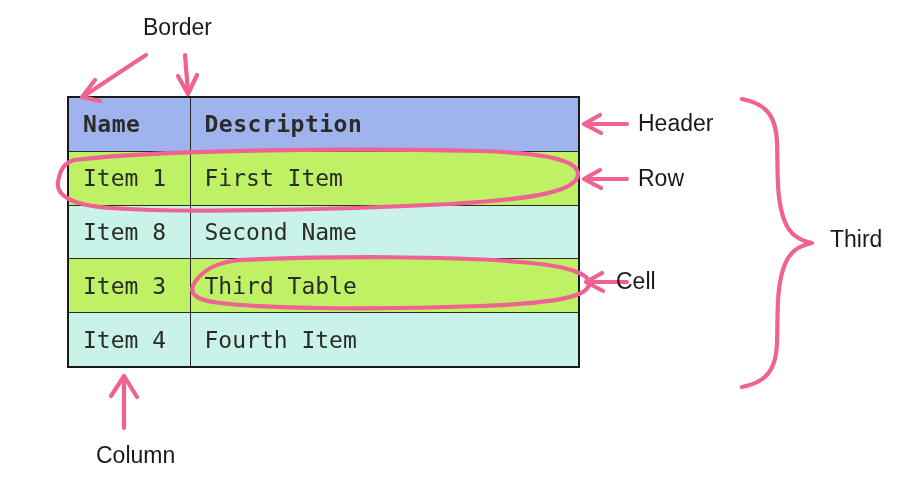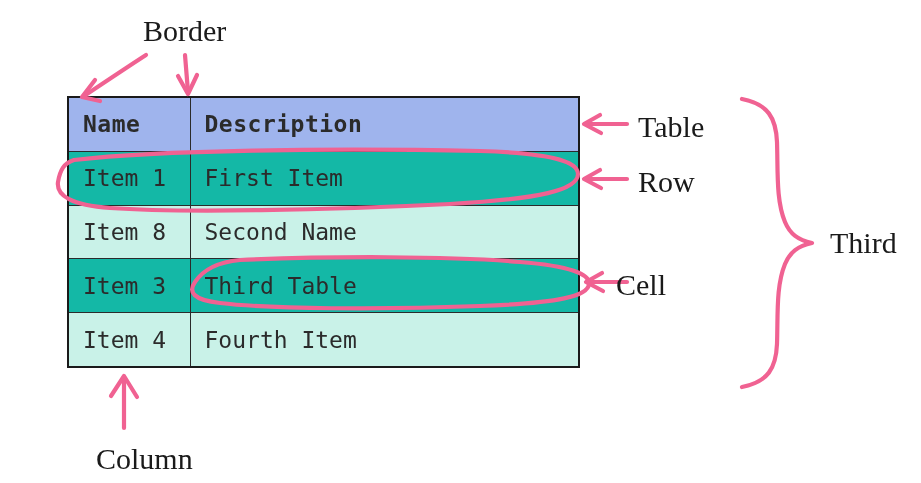--- a/index.html
+++ b/index.html
@@ -42,36 +42,36 @@
     font-size: 23px;
     color: #2b2b2b;
     white-space: nowrap;
     overflow: hidden;
   }
   #data-table thead th {
     background: #9fb4ed;
     font-weight: bold;
     letter-spacing: 0.5px;
   }
-  #data-table tbody tr.row-odd td  { background: #14b8a6; margin-top: 32px; }
+  #data-table tbody tr.row-odd td  { background: #bef264; margin-top: 32px; }
   #data-table tbody tr.row-even td { background: #c9f2e8; }
 
   
   #annotations {
     position: absolute;
     left: 0;
     top: 0;
     width: 921px;
     height: 483px;
     pointer-events: none;
   }
   .anno-label {
     position: absolute;
-    font-family: Liberation Serif, serif;
-    font-size: 30px;
+    font-family: Liberation Sans, sans-serif;
+    font-size: 23px;
     color: #1a1a1a;
     white-space: nowrap;
     line-height: 1;
   }
   #label-border { left: 143px; top: 16px; }
   #label-header { left: 638px; top: 112px; }
   #label-row    { left: 638px; top: 167px; }
   #label-cell   { left: 616px; top: 270px; }
   #label-table  { left: 830px; top: 228px; }
   #label-column { left: 80px;  top: 444px; margin-left: 16px; }
@@ -170,21 +170,21 @@
                C570,266 590,274 589,284
                C588,296 560,303 480,306
                C380,310 270,309 220,303
                C193,300 188,292 195,282
                C203,270 218,262 240,260 Z"></path>
     </g>
   </svg>
 
   <div class="anno-label" id="label-border">Border</div>
 
-  <div class="anno-label" id="label-header">Table</div>
+  <div class="anno-label" id="label-header">Header</div>
 
   <div class="anno-label" id="label-row">Row</div>
 
   <div class="anno-label" id="label-cell">Cell</div>
 
   <div class="anno-label" id="label-table">Third</div>
 
   <div class="anno-label" id="label-column">Column</div>
 
 </div>

